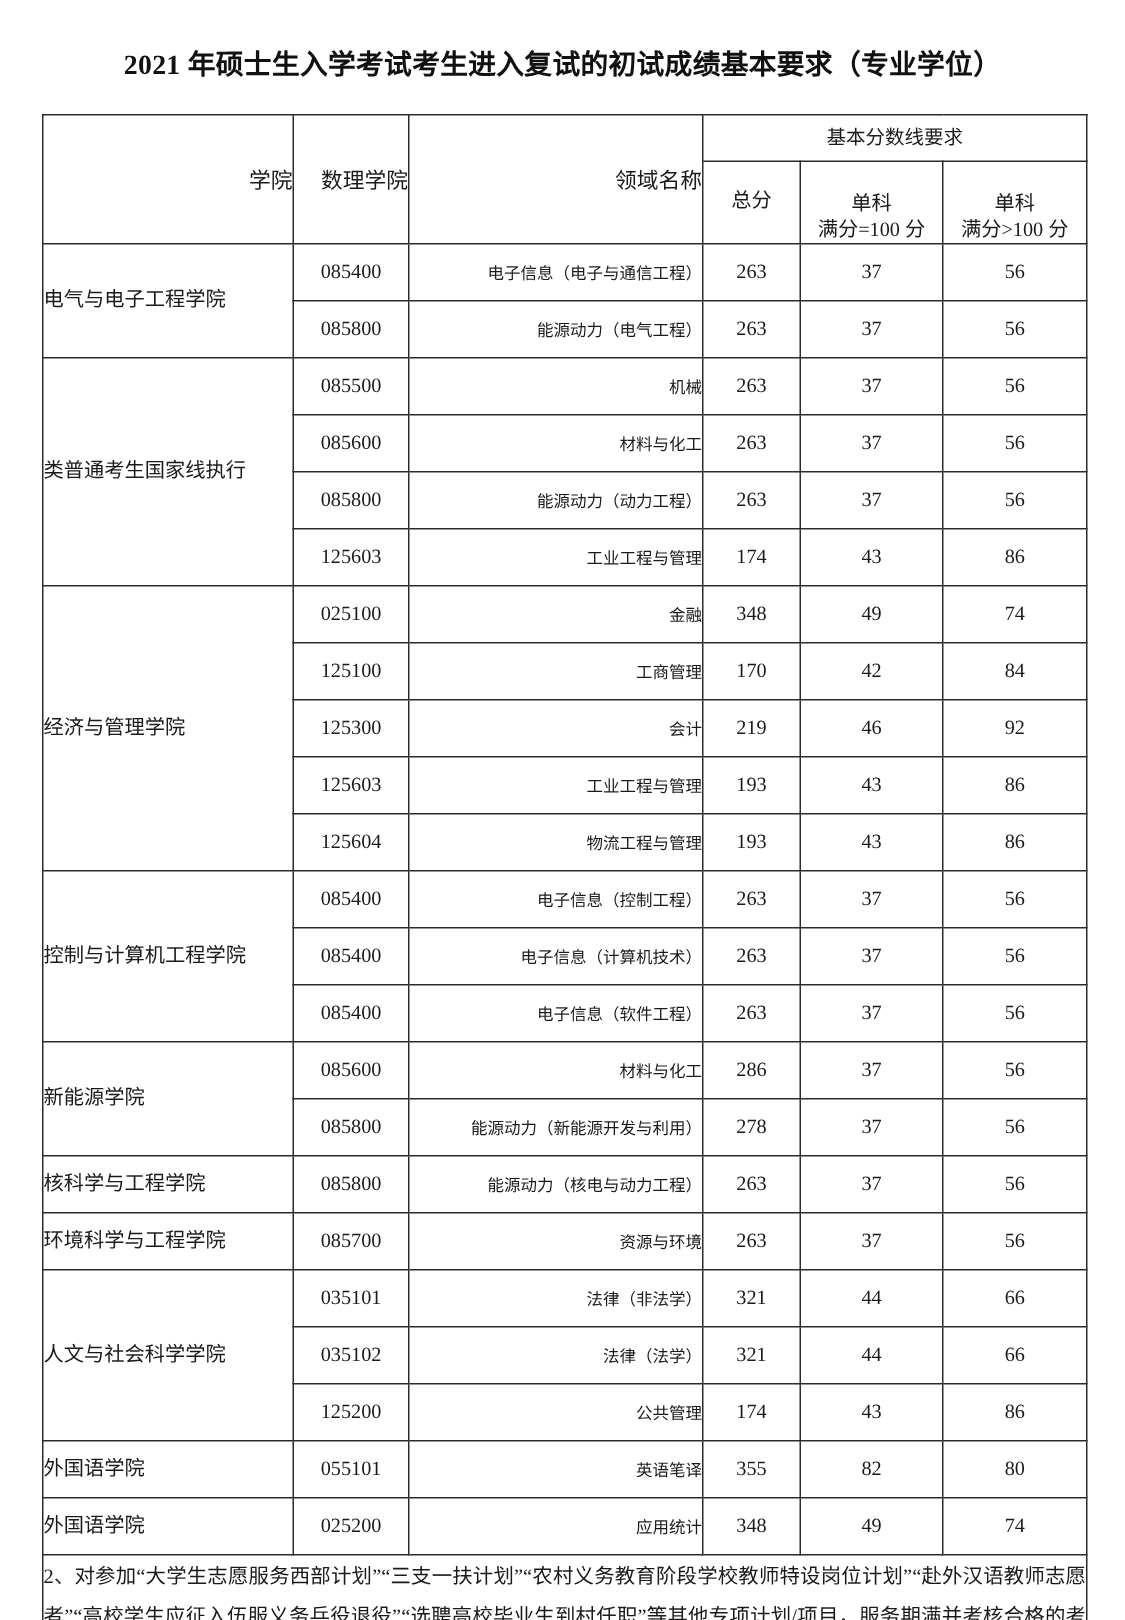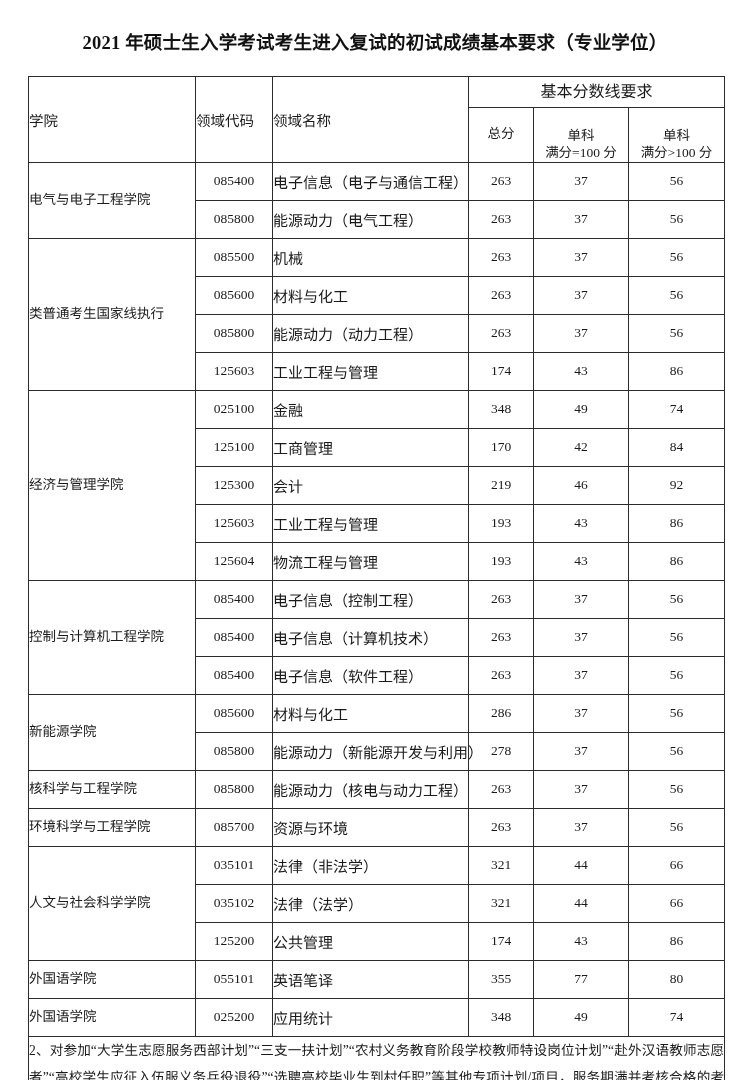--- a/index.html
+++ b/index.html
@@ -55,26 +55,26 @@
   
   col.c-college  { width: 167px; }
   col.c-code     { width: 77px; }
   col.c-name     { width: 196px; }
   col.c-total    { width: 65px; }
   col.c-sub1     { width: 95px; }
   col.c-sub2     { width: 96px; }
 
   .th-group {
     text-align: center;
-    font-size: 16px;
+    font-size: 13px;
     height: 30px;
     line-height: 30px;
   }
   .th-main {
-    text-align: left;
+    text-align: right;
     font-size: 14.5px;
     height: 72px;
   }
   .th-sub {
     text-align: center;
     font-size: 13.5px;
     height: 42px;
     line-height: 1.25;
     padding: 2px 1px;
   }
@@ -85,22 +85,22 @@
     font-size: 13.5px;
     padding: 0 3px;
     line-height: 1.3;
   }
   td.code {
     text-align: center;
     font-size: 13.5px;
     font-family: Liberation Serif, serif;
   }
   td.fieldname {
-    text-align: left;
-    font-size: 15px;
+    text-align: right;
+    font-size: 11px;
     padding-left: 10px;
     padding-right: 2px;
     white-space: nowrap;
   }
   td.num {
     text-align: center;
     font-size: 13.5px;
     font-family: "Liberation Serif", "DejaVu Serif", serif;
   }
   tr.data-row td { height: 37px; }
@@ -131,21 +131,21 @@
         <col class="c-college">
           <col class="c-code">
           <col class="c-name">
         <col class="c-total">
           <col class="c-sub1">
           <col class="c-sub2">
       </colgroup>
       <thead>
         <tr>
           <th class="th-main" rowspan="2">学院</th>
-          <th class="th-main" rowspan="2">领域代码</th>
+          <th class="th-main" rowspan="2">数理学院</th>
           <th class="th-main" rowspan="2">领域名称</th>
           <th class="th-group" colspan="3">基本分数线要求</th>
         </tr>
         <tr>
           <th class="th-sub">总分</th>
           <th class="th-sub">
             <span class="l1">单科</span>
             <span class="l2">满分=100 分</span>
           </th>
           <th class="th-sub">
@@ -308,21 +308,21 @@
             <td class="fieldname">公共管理</td>
             <td class="num">174</td>
             <td class="num">43</td>
             <td class="num">86</td>
           </tr>
           <tr class="data-row">
             <td class="college" rowspan="1">外国语学院</td>
             <td class="code">055101</td>
             <td class="fieldname">英语笔译</td>
             <td class="num">355</td>
-            <td class="num">77</td>
+            <td class="num">82</td>
             <td class="num">80</td>
           </tr>
           <tr class="data-row">
             <td class="college" rowspan="1">外国语学院</td>
             <td class="code">025200</td>
             <td class="fieldname">应用统计</td>
             <td class="num">348</td>
             <td class="num">49</td>
             <td class="num">74</td>
           </tr>

